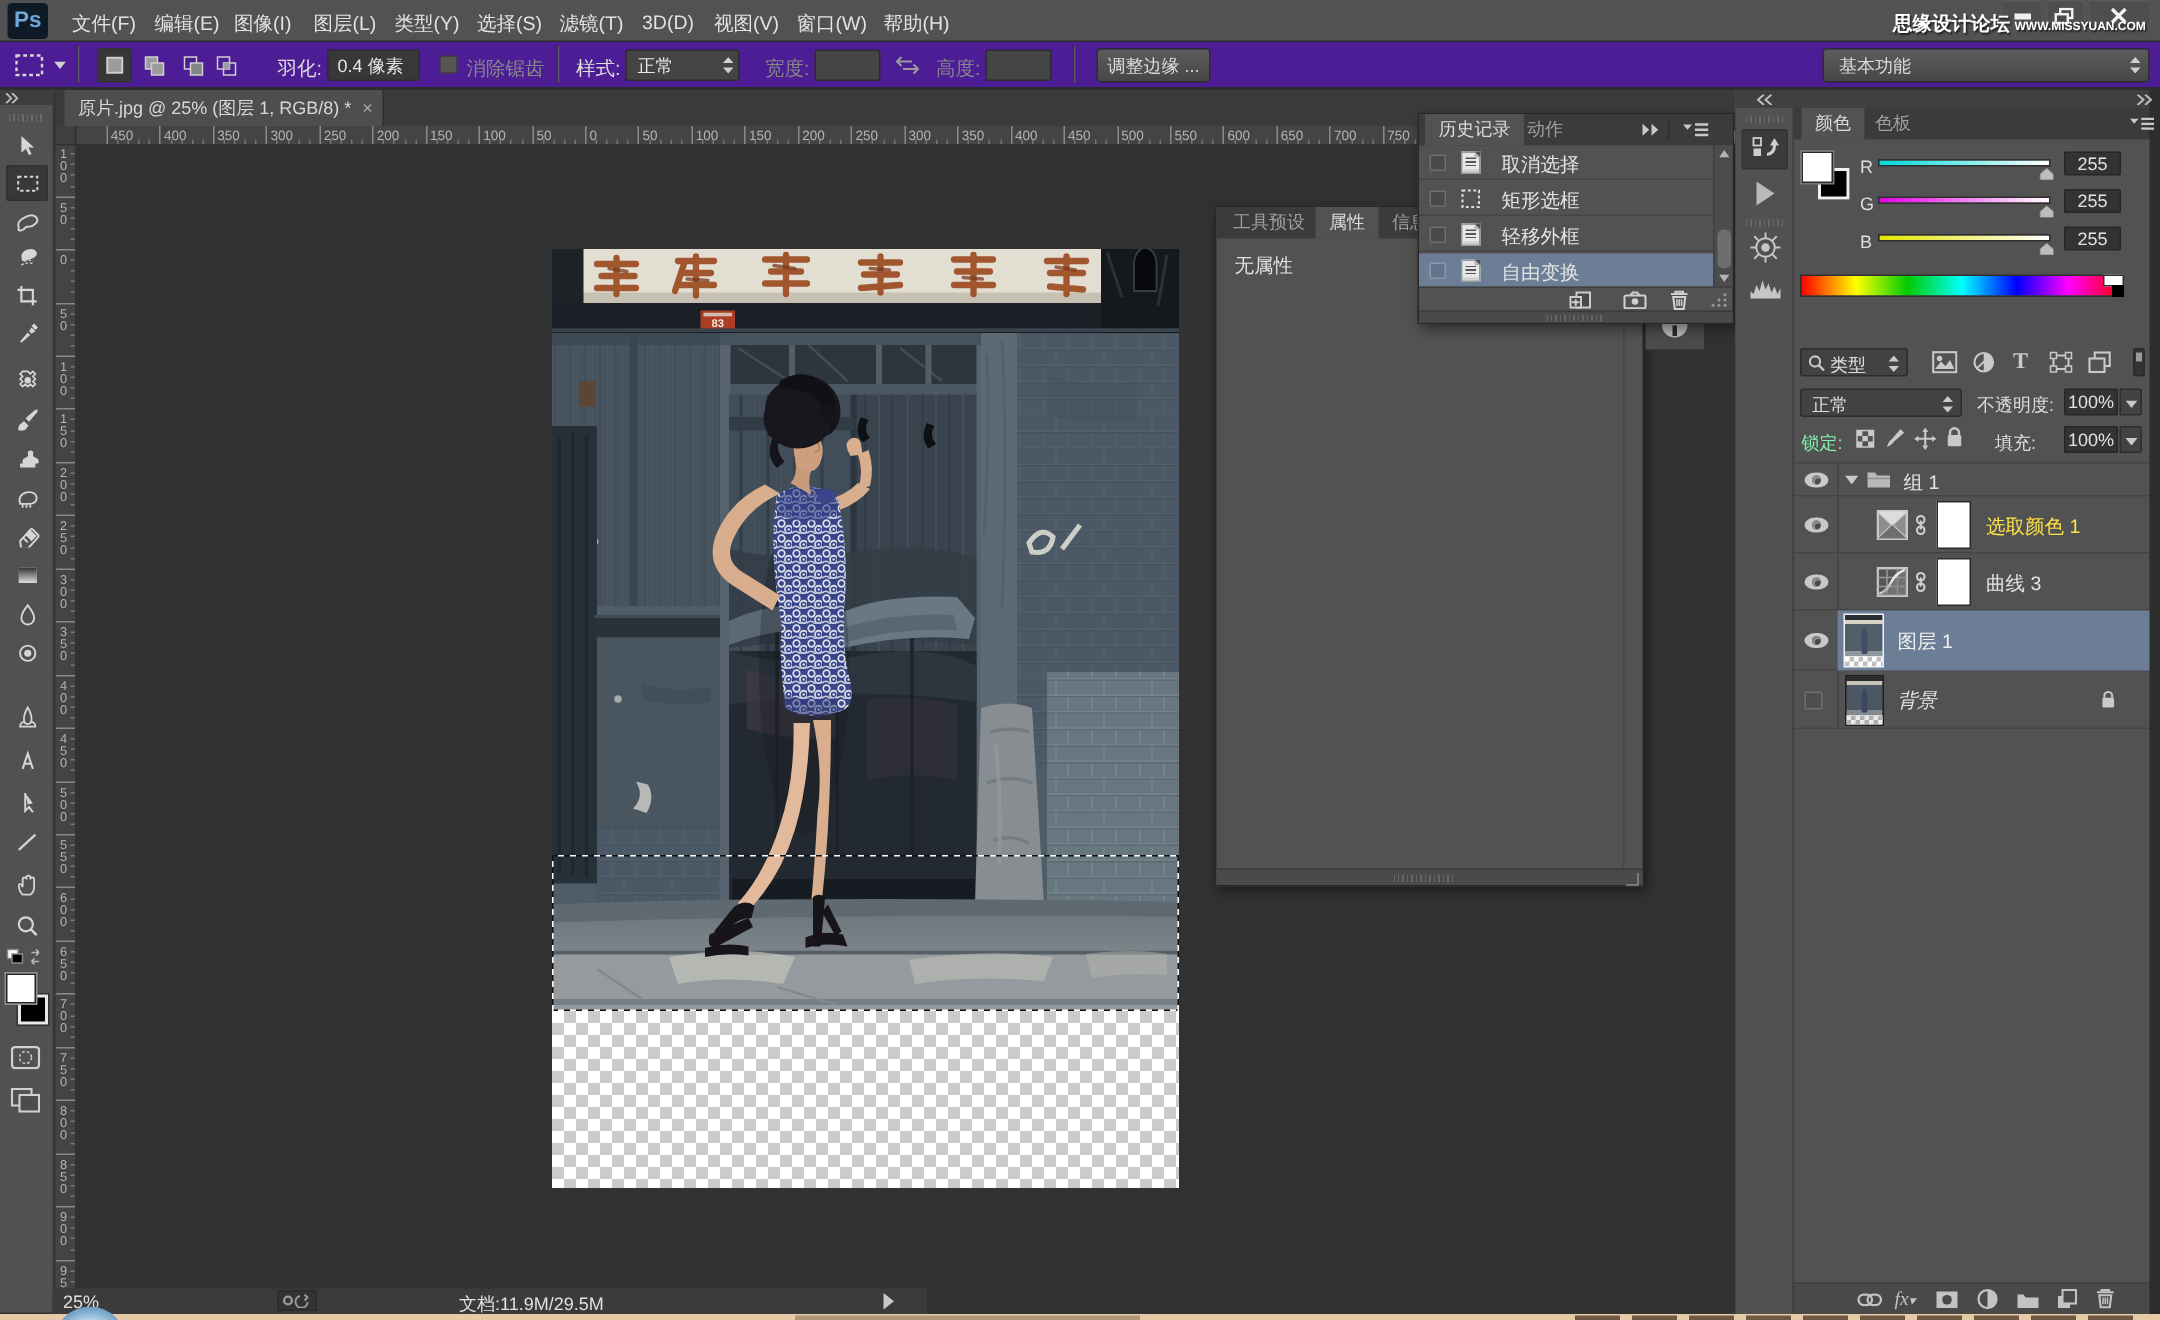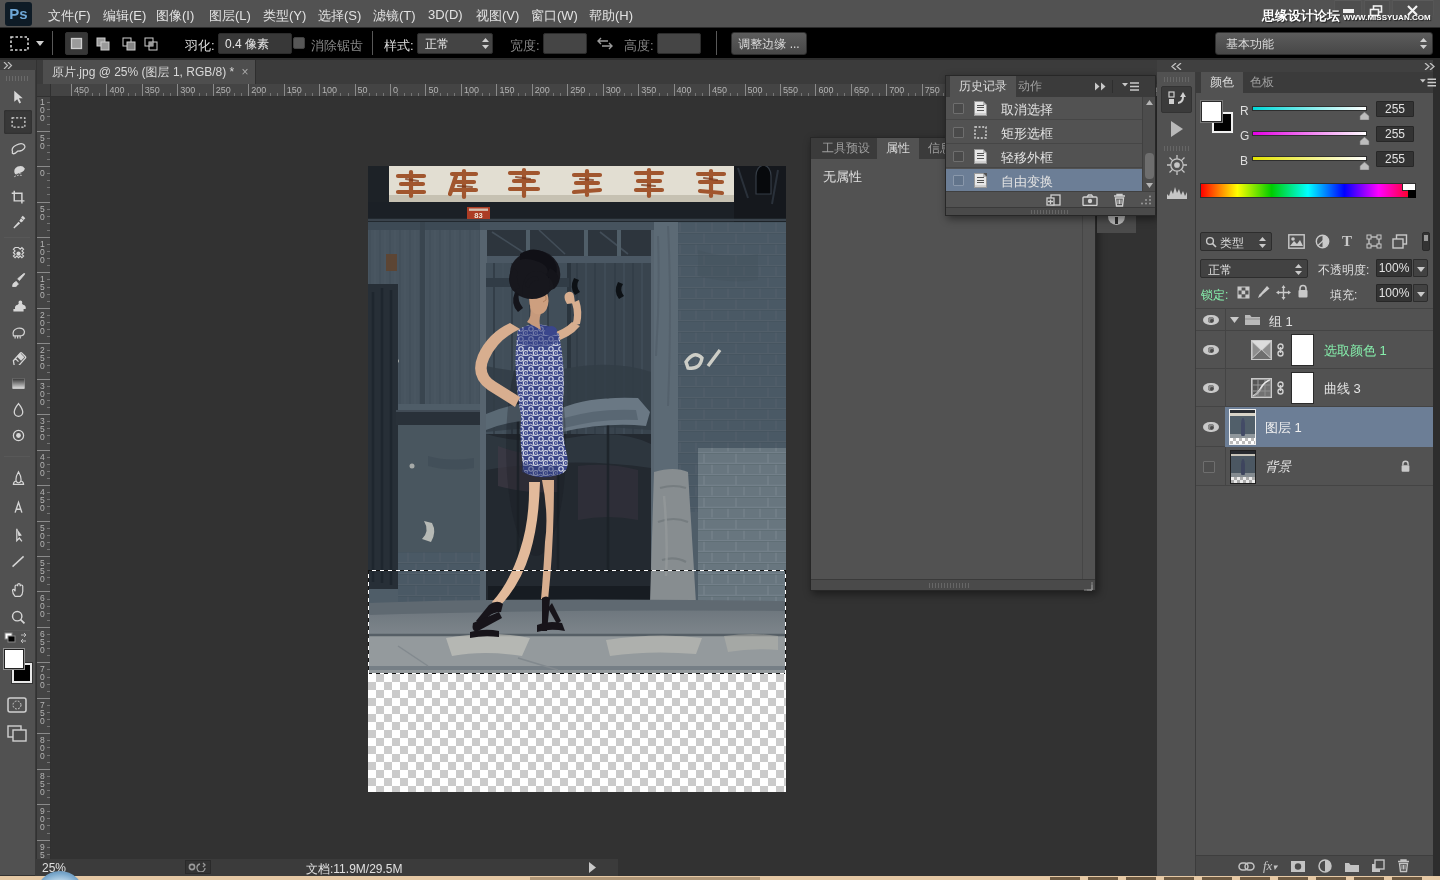--- a/index.html
+++ b/index.html
@@ -7,21 +7,21 @@
 .abs{position:absolute}
 #root{position:absolute;top:0;left:0;width:1440px;height:880px;overflow:hidden}
 .txt{color:#dedede;font-size:13px;white-space:nowrap}
 .dim{color:#9a9a9a}
 
 #menubar{left:0;top:0;width:1440px;height:28px;background:#525252;border-bottom:1px solid #2a2a2a}
 #pslogo{left:5px;top:2px;width:27px;height:24px;background:#0e1b26;border-radius:3px;
  color:#6fa8d8;font-weight:bold;font-size:15px;text-align:center;line-height:24px}
 .mi{position:absolute;top:7px;font-size:13px;color:#e2e2e2}
 
-#optbar{left:0;top:28px;width:1440px;height:32px;background:#000000;border-bottom:2px solid #2d2d2d}
+#optbar{left:0;top:28px;width:1440px;height:32px;background:#4c1d95;border-bottom:2px solid #2d2d2d}
 .vsep{position:absolute;top:3px;width:1px;height:24px;background:#3a3a3a;border-right:1px solid #585858}
 .obtn{position:absolute;background:#424242;border:1px solid #333;border-radius:2px}
 .inbox{position:absolute;background:#383838;border:1px solid #2c2c2c;border-radius:2px;color:#e6e6e6;font-size:12px}
 .btn3d{position:absolute;background:linear-gradient(#5c5c5c,#474747);border:1px solid #2e2e2e;border-radius:3px;color:#dcdcdc;font-size:12px;text-align:center}
 
 #tabrow{left:37px;top:60px;width:1120px;height:24px;background:#3b3b3b}
 #doctab{left:6px;top:0;width:213px;height:24px;background:#4e4e4e;border-right:1px solid #2e2e2e;color:#d8d8d8;font-size:12px;line-height:24px;padding-left:9px}
 
 #toolbar{left:0;top:60px;width:36px;height:815px;background:#515151;border-right:1px solid #3a3a3a}
 #toolbar .hdr{position:absolute;left:0;top:0;width:36px;height:10px;background:#3e3e3e}
@@ -119,21 +119,21 @@
  <svg class="abs" style="left:122px;top:9px" width="14" height="14">
         <rect x="1" y="1" width="8" height="8" fill="none" stroke="#cfcfcf"></rect>
         <rect x="5" y="5" width="8" height="8" fill="#848484" stroke="#cfcfcf"></rect>
       </svg>
  <svg class="abs" style="left:144px;top:9px" width="14" height="14">
         <rect x="1" y="1" width="8" height="8" fill="none" stroke="#cfcfcf"></rect>
         <rect x="5" y="5" width="8" height="8" fill="none" stroke="#cfcfcf"></rect>
         <rect x="5" y="5" width="4" height="4" fill="#9b9b9b"></rect>
       </svg>
  <div class="abs txt" style="left:185px;top:9px">羽化:</div>
- <div class="inbox" style="left:218px;top:5px;width:74px;height:21px;line-height:20px;padding-left:6px">0.4 像素</div>
+ <div class="inbox" style="left:218px;top:5px;width:62px;height:21px;line-height:20px;padding-left:6px">0.4 像素</div>
  <div class="abs" style="left:293px;top:9px;width:12px;height:12px;background:#565656;border:1px solid #404040;border-radius:2px"></div>
  <div class="abs txt dim" style="left:311px;top:9px;color:#878787">消除锯齿</div>
  <div class="vsep" style="left:372px"></div>
  <div class="abs txt" style="left:384px;top:9px">样式:</div>
  <div class="inbox" style="left:417px;top:5px;width:76px;height:21px;line-height:20px;padding-left:7px;background:#444">正常</div>
  <svg class="abs" style="left:482px;top:10px" width="7" height="11" viewBox="0 0 7 11">
         <path d="M0 4 L3.5 0 L7 4 Z M0 7 L3.5 11 L7 7 Z" fill="#cfcfcf"></path>
       </svg>
  <div class="abs txt dim" style="left:510px;top:9px;color:#878787">宽度:</div>
  <div class="inbox" style="left:543px;top:5px;width:44px;height:21px;background:#454545"></div>
@@ -1131,21 +1131,21 @@
                 <path d="M1 19 H20 L10.5 10 Z" fill="#6e6e6e"></path>
               </svg>
      <svg class="abs" style="left:80px;top:12px" width="9" height="14" viewBox="0 0 9 14">
                 <g fill="none" stroke="#cfcfcf" stroke-width="1.4">
                   <rect x="2" y="1" width="5" height="5" rx="2.5"></rect>
                   <rect x="2" y="8" width="5" height="5" rx="2.5"></rect>
                   <path d="M4.5 4 V10"></path>
                 </g>
               </svg>
      <div class="abs" style="left:95px;top:3px;width:23px;height:32px;background:#fff;border:1px solid #2b2b2b"></div>
-     <div class="abs" style="left:128px;top:11px;font-size:13px;color:#86efac">选取颜色 1</div>
+     <div class="abs" style="left:128px;top:11px;font-size:13px;color:#fde047">选取颜色 1</div>
     </div>
 
     <div class="lrow" style="top:162px;height:38px">
               <div class="lsep"></div>
      <div class="eye" style="left:7px;top:14px"></div>
      <svg class="abs" style="left:55px;top:9px" width="21" height="20" viewBox="0 0 21 20">
                 <rect x=".8" y=".8" width="19.4" height="18.4" fill="#555" stroke="#c9c9c9" stroke-width="1.6"></rect>
                 <path d="M7 1 V19 M14 1 V19 M1 7 H20 M1 13 H20" stroke="#9a9a9a"></path>
                 <path d="M2 18 Q7 16 10 10 Q13 4 19 2" stroke="#e8e8e8" stroke-width="1.8" fill="none"></path>
                 <path d="M1 19 L20 19 L20 1 Z" fill="#888" opacity=".55"></path>

